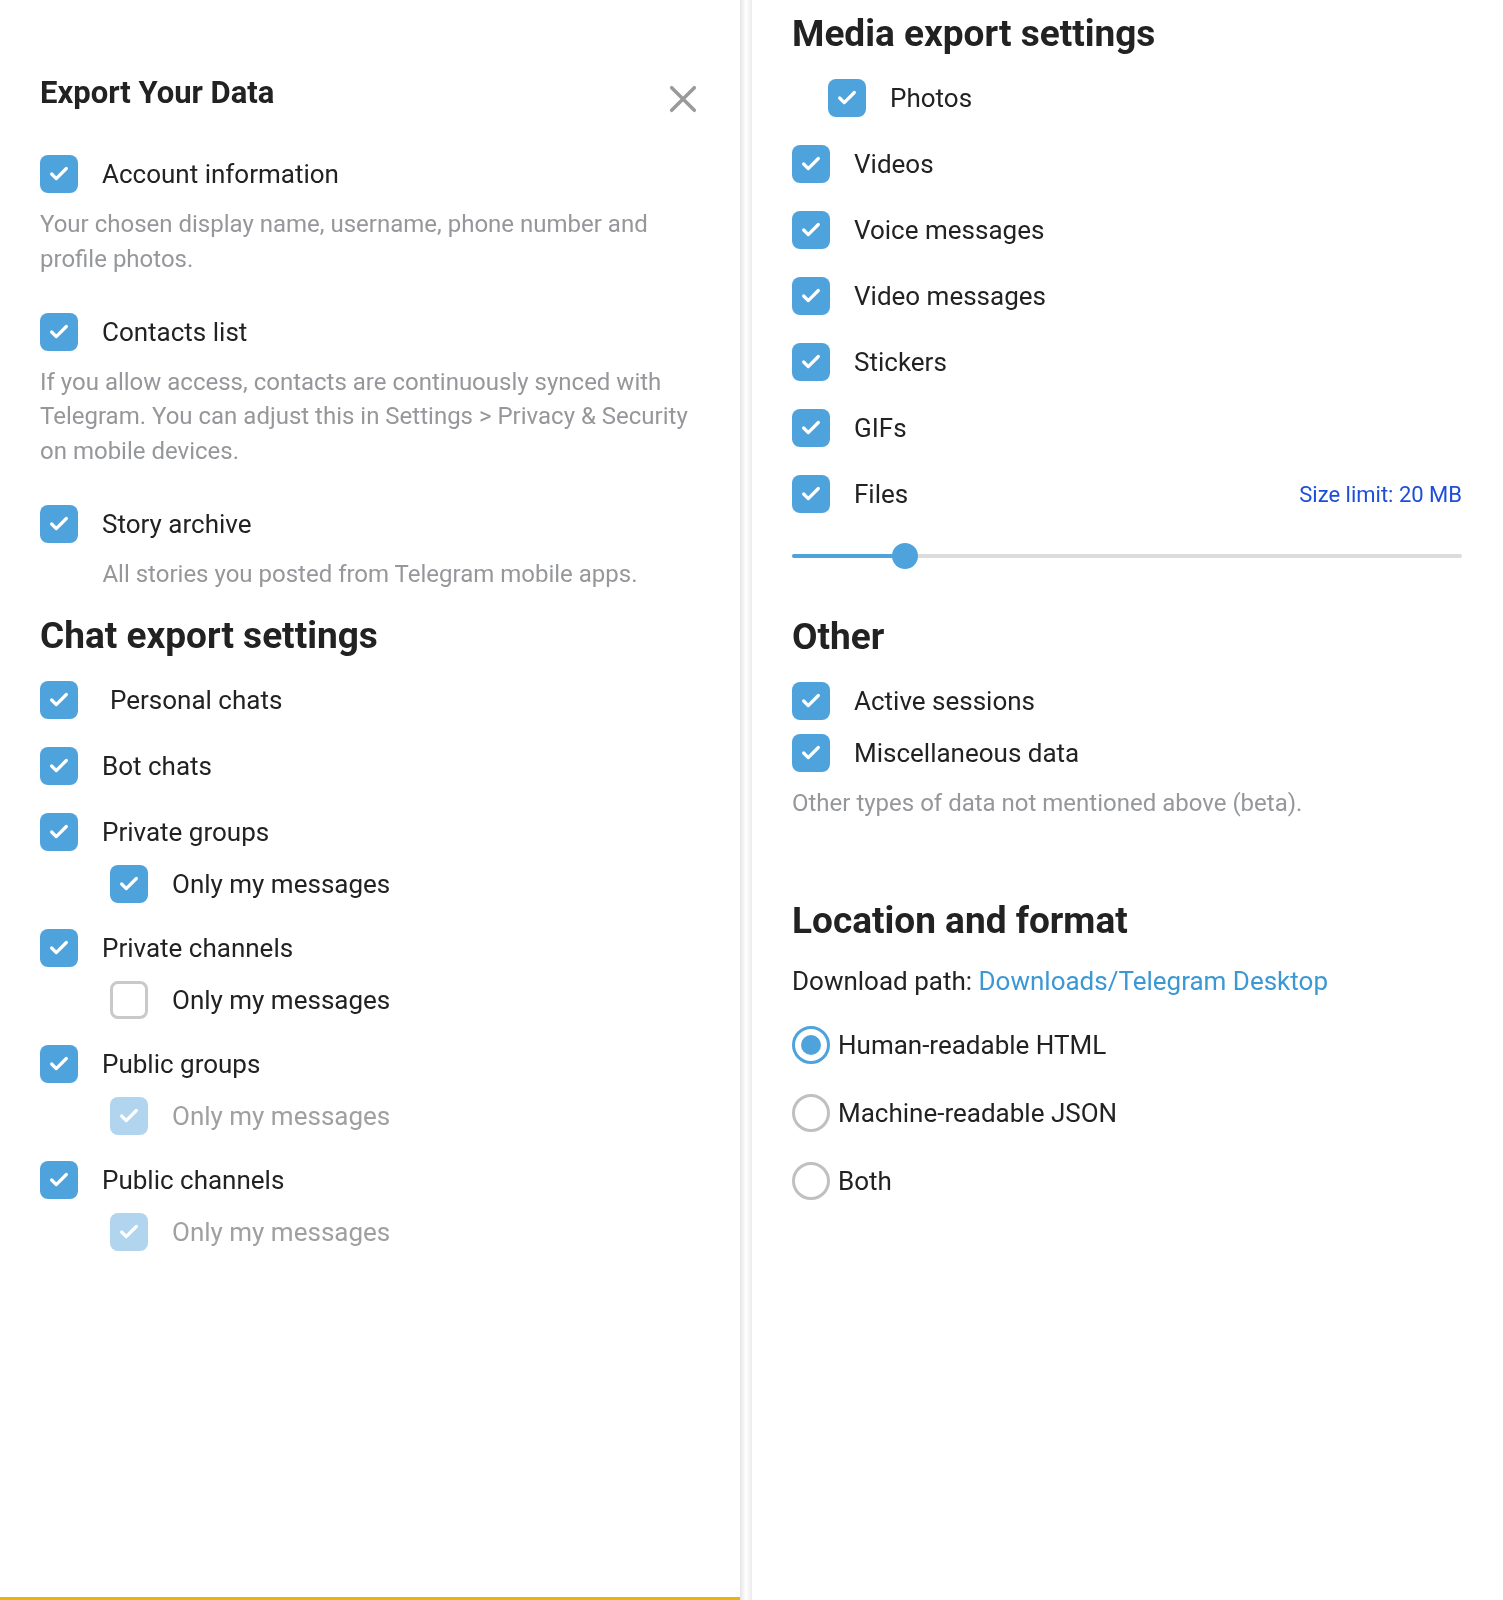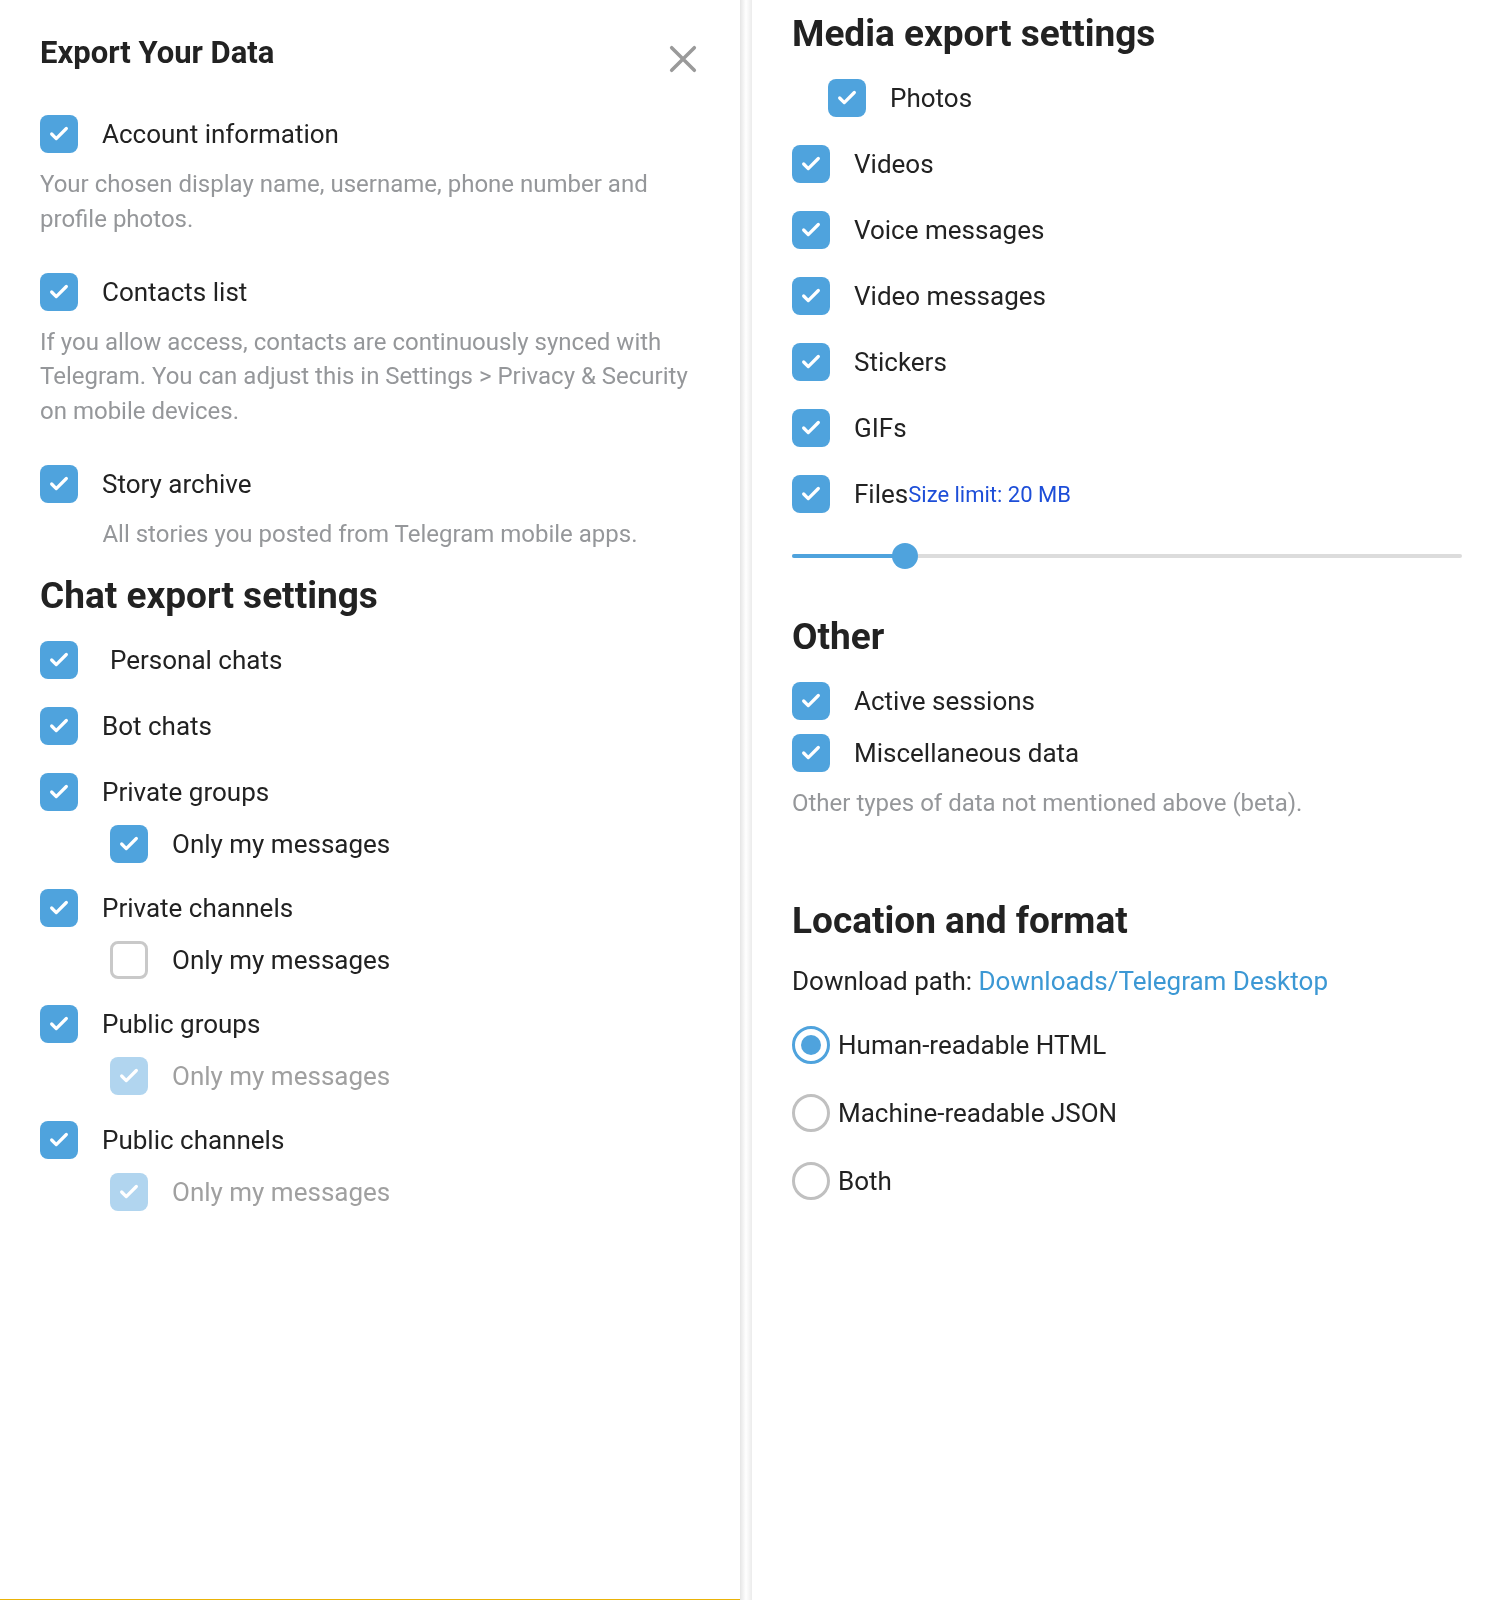--- a/index.html
+++ b/index.html
@@ -12,21 +12,22 @@
     overflow: hidden;
     display: flex;
   }
   .col {
     flex: 0 0 745px;
     padding: 34px 40px 40px 40px;
     position: relative;
   }
   .col-left {
     flex: 0 0 740px;
-    border-bottom: 1px solid #eab308;
+    border-bottom: 3px solid #eab308;
+    margin-top: 40px;
   }
   .col-right {
     flex: 0 0 750px;
     padding-top: 12px;
   }
   .divider {
     flex: 0 0 12px;
     position: relative;
   }
   .divider::before {
@@ -99,21 +100,21 @@
   .desc {
     font-size: 24px;
     line-height: 1.45;
     color: #95979a;
     margin-top: 6px;
     margin-bottom: 36px;
   }
   .files-row {
     display:flex;
     align-items:center;
-    justify-content:flex-start;
+    justify-content:space-between;
     width:100%;
   }
   .size-limit {
     font-size: 22px;
     color: #1d4ed8;
   }
   .slider-wrap {
     margin-top: 28px;
     margin-bottom: 44px;
     position: relative;

